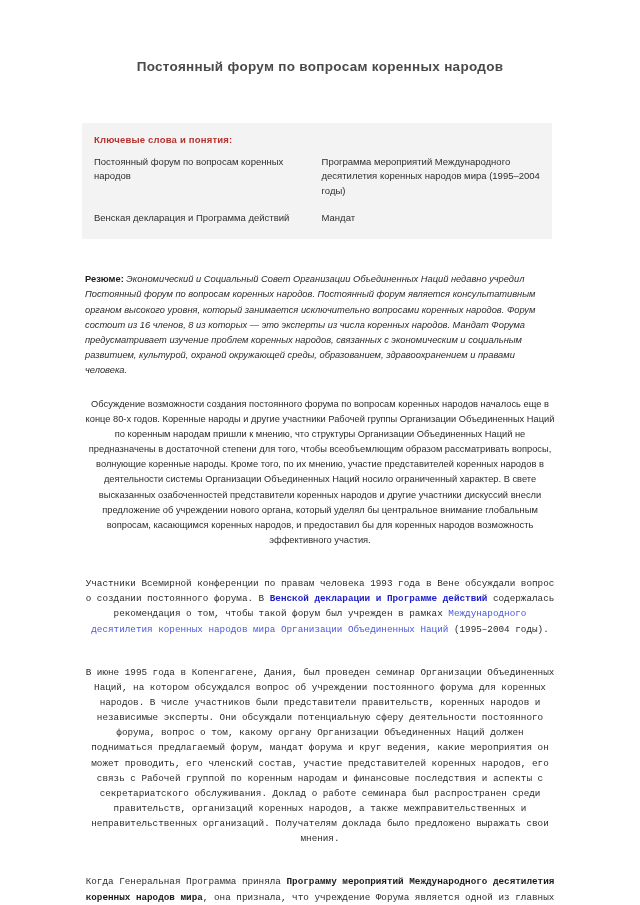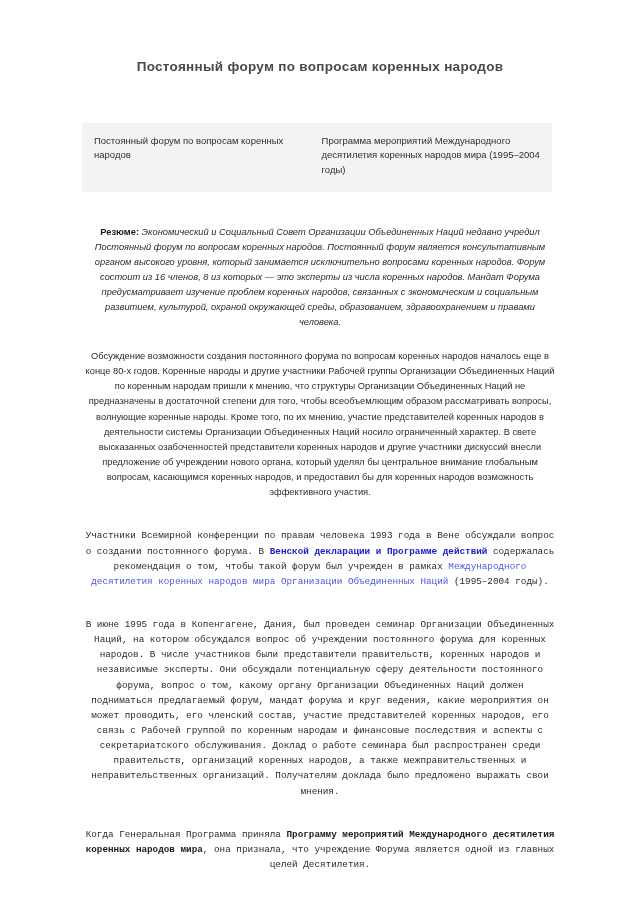--- a/index.html
+++ b/index.html
@@ -64,21 +64,21 @@
   .keywords-table td.col-left { width: 49%; }
   .keywords-table td.col-right { width: 51%; padding-left: 6px; padding-right: 0; margin-left: 20px; }
 
   
   .abstract {
     margin-top: 33px;
     font-size: 9.3px;
     line-height: 1.62;
     font-style: italic;
     color: #2b2b2b;
-    text-align: center;
+    text-align: left;
   }
   .abstract .lead {
     font-style: normal;
     font-weight: bold;
     color: #1c1c1c;
   }
   .section-heading {
     margin: 27px 0 0 0;
     font-size: 11px;
     font-weight: normal;
@@ -111,26 +111,31 @@
   }
 </style>
 </head>
 <body>
 
 <div class="page">
 
   <h1 class="page-title">Постоянный форум по вопросам коренных народов</h1>
 
   <div class="keywords-block">
+    <div class="keywords-heading">Ключевые слова и понятия:</div>
 
     <table class="keywords-table">
       <tbody>
         <tr>
           <td class="col-left">Постоянный форум по вопросам коренных народов</td>
           <td class="col-right">Программа мероприятий Международного десятилетия коренных народов мира (1995–2004 годы)</td>
+        </tr>
+        <tr>
+          <td class="col-left">Венская декларация и Программа действий</td>
+          <td class="col-right">Мандат</td>
         </tr>
       </tbody>
     </table>
   </div>
 
   <p class="abstract"><span class="lead">Резюме:</span><span> Экономический и Социальный Совет Организации Объединенных Наций недавно учредил Постоянный форум по вопросам коренных народов. Постоянный форум является консультативным органом высокого уровня, который занимается исключительно вопросами коренных народов. Форум состоит из 16 членов, 8 из которых — это эксперты из числа коренных народов. Мандат Форума предусматривает изучение проблем коренных народов, связанных с экономическим и социальным развитием, культурой, охраной окружающей среды, образованием, здравоохранением и правами человека.</span></p>
 
 
   <p class="body-text">Обсуждение возможности создания постоянного форума по вопросам коренных народов началось еще в конце 80-х годов. Коренные народы и другие участники Рабочей группы Организации Объединенных Наций по коренным народам пришли к мнению, что структуры Организации Объединенных Наций не предназначены в достаточной степени для того, чтобы всеобъемлющим образом рассматривать вопросы, волнующие коренные народы. Кроме того, по их мнению, участие представителей коренных народов в деятельности системы Организации Объединенных Наций носило ограниченный характер. В свете высказанных озабоченностей представители коренных народов и другие участники дискуссий внесли предложение об учреждении нового органа, который уделял бы центральное внимание глобальным вопросам, касающимся коренных народов, и предоставил бы для коренных народов возможность эффективного участия.</p>
 

